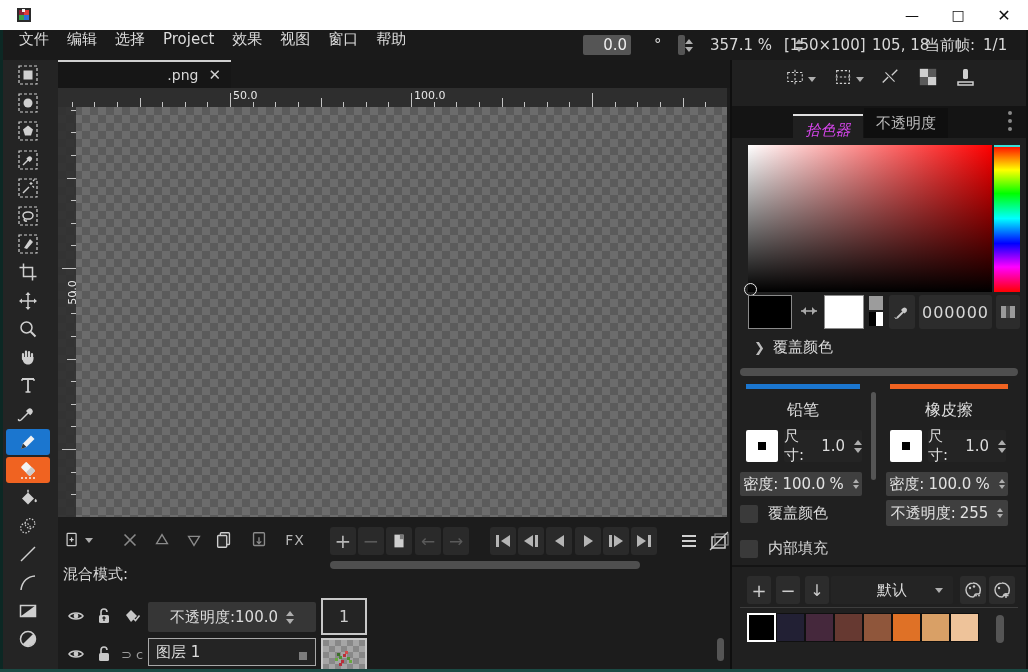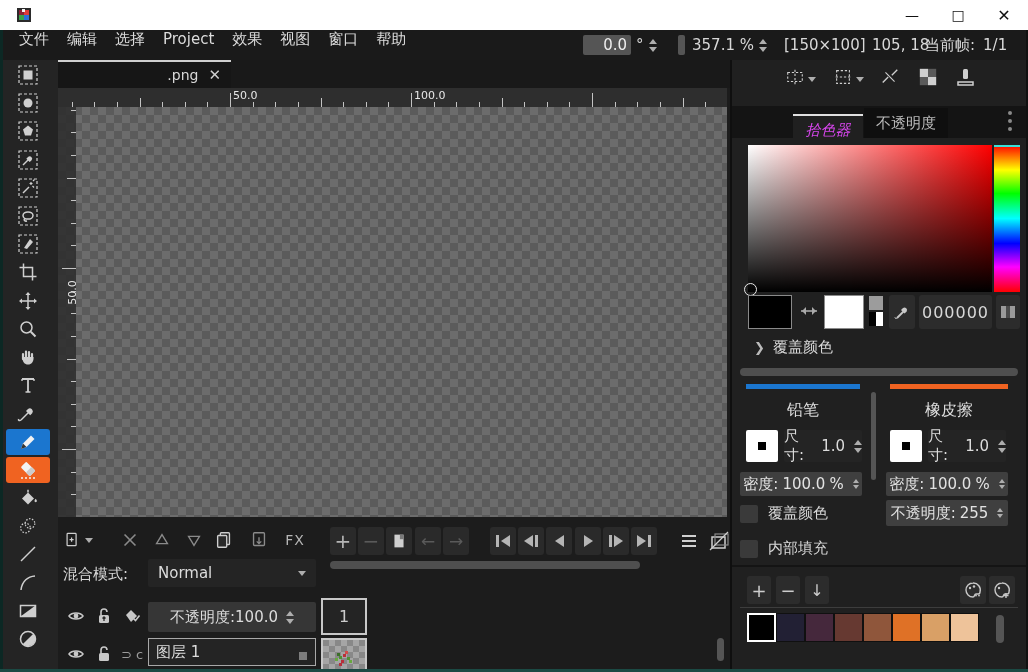--- a/index.html
+++ b/index.html
@@ -7,21 +7,21 @@
   #win{position:relative;width:1028px;height:672px;background:#1c1c1c;overflow:hidden;}
   .abs{position:absolute;}
   
   .titlebar{position:absolute;left:0;top:0;width:1028px;height:30px;background:#ffffff;border-bottom:1px solid #d7d7d7;}
   .title-text{position:absolute;left:128px;top:7px;font-size:13px;color:#151515;}
   .win-btn{position:absolute;top:2px;width:40px;height:26px;display:flex;align-items:center;justify-content:center;font-size:14px;color:#111;cursor:default;}
   
   .menubar{position:absolute;left:0;top:30px;width:1028px;height:30px;background:#1a1a1a;}
   .menu-items{position:absolute;left:10px;top:0;height:30px;display:flex;align-items:flex-start;}
   .menu-item{padding:0 9px;font-size:15px;color:#dcdcdc;}
-  .mright{position:absolute;top:0;height:30px;display:flex;align-items:center;color:#d8d8d8;font-size:15px;}
+  .mright{position:absolute;top:0;height:30px;display:flex;align-items:center;color:#d8d8d8;font-size:15px;gap:18px;}
   .spin-box{background:#555;height:20px;display:flex;align-items:center;justify-content:flex-end;padding:0 4px;color:#eee;border-radius:2px;}
   .spin{display:flex;flex-direction:column;gap:3px;align-items:center;margin-left:5px;}
   .tri{width:0;height:0;border-left:4px solid transparent;border-right:4px solid transparent;}
   .tri.up{border-bottom:5px solid #aeaeae;}
   .tri.down{border-top:5px solid #aeaeae;}
   
   .leftbar{position:absolute;left:0;top:60px;width:58px;height:612px;background:#242424;}
   .tool-btn{position:absolute;left:6px;width:44px;height:26px;display:flex;align-items:center;justify-content:center;border-radius:3px;}
   .tool-btn svg{display:block;}
   
@@ -476,24 +476,20 @@
         <div class="flat-btn noBg" style="left: 648px; top: 10px; width: 26px; height: 28px;">
           <svg width="22" height="22" viewBox="0 0 22 22">
             <rect x="4" y="7" width="13" height="11" fill="none" stroke="#cfcfcf" stroke-width="1.5"></rect>
             <rect x="7" y="4" width="13" height="11" fill="none" stroke="#8a8a8a" stroke-width="1.2"></rect>
             <path d="M2,20 L20,2" stroke="#cfcfcf" stroke-width="1.3"></path>
           </svg>
         </div>
       </div>
     <div class="scroll-h" style="left:272px;top:44px;width:310px;height:8px"></div>
     <div class="lbl" style="left:5px;top:48px">混合模式:</div>
-    <div class="dropdown" style="left:90px;top:42px;width:168px;height:28px">
-      <span>Normal</span>
-      <span class="tri down"></span>
-    </div>
 
     <div class="flat-btn noBg" style="left:4px;top:86px;width:28px;height:26px">
         <svg width="22" height="20" viewBox="0 0 20 20">
           <path d="M3,10 C6,6 14,6 17,10 C14,14 6,14 3,10 Z" fill="none" stroke="#c8c8c8" stroke-width="1.5"></path>
           <circle cx="10" cy="10" r="2.4" fill="#c8c8c8"></circle>
         </svg>
       </div>
     <div class="flat-btn noBg" style="left:33px;top:86px;width:26px;height:26px">
         <svg width="18" height="20" viewBox="0 0 18 20">
           <rect x="4" y="9" width="10" height="8" rx="1.5" fill="#c8c8c8"></rect>
@@ -680,20 +676,24 @@
       <span class="spin" style="gap:2px">
           <span class="tri up" style="border-left-width:3px;border-right-width:3px;border-bottom-width:4px"></span>
           <span class="tri down" style="border-left-width:3px;border-right-width:3px;border-top-width:4px"></span>
         </span>
     </div>
 
     <div class="divline" style="left:0px;top:505px;width:296px;background:#141414;height:2px"></div>
     <div class="small-btn" style="left:15px;top:516px;width:24px;height:28px;font-size:18px">+</div>
     <div class="small-btn" style="left:44px;top:516px;width:24px;height:28px;font-size:18px">−</div>
     <div class="small-btn" style="left:73px;top:516px;width:24px;height:28px;font-size:16px">↓</div>
+    <div class="dropdown" style="left:99px;top:516px;width:122px;height:28px;justify-content:center;padding-left:0">
+      <span>默认</span>
+      <span class="tri down"></span>
+    </div>
     <div class="small-btn" style="left:228px;top:516px;width:26px;height:28px">
         <svg width="20" height="20" viewBox="0 0 20 20">
           <path d="M10,3 a7,7 0 1 0 0,14 c2,0 1,-3 3,-3 h2 a2,2 0 0 0 2,-2 a7,7 0 0 0 -7,-9 z" fill="none" stroke="#c8c8c8" stroke-width="1.4"></path>
           <circle cx="7" cy="8" r="1.2" fill="#c8c8c8"></circle>
           <circle cx="11" cy="6.5" r="1.2" fill="#c8c8c8"></circle>
           <circle cx="13" cy="15.5" r="0.9" fill="#c8c8c8"></circle>
           <circle cx="16" cy="15.5" r="0.9" fill="#c8c8c8"></circle>
         </svg>
       </div>
     <div class="small-btn" style="left:257px;top:516px;width:26px;height:28px">

